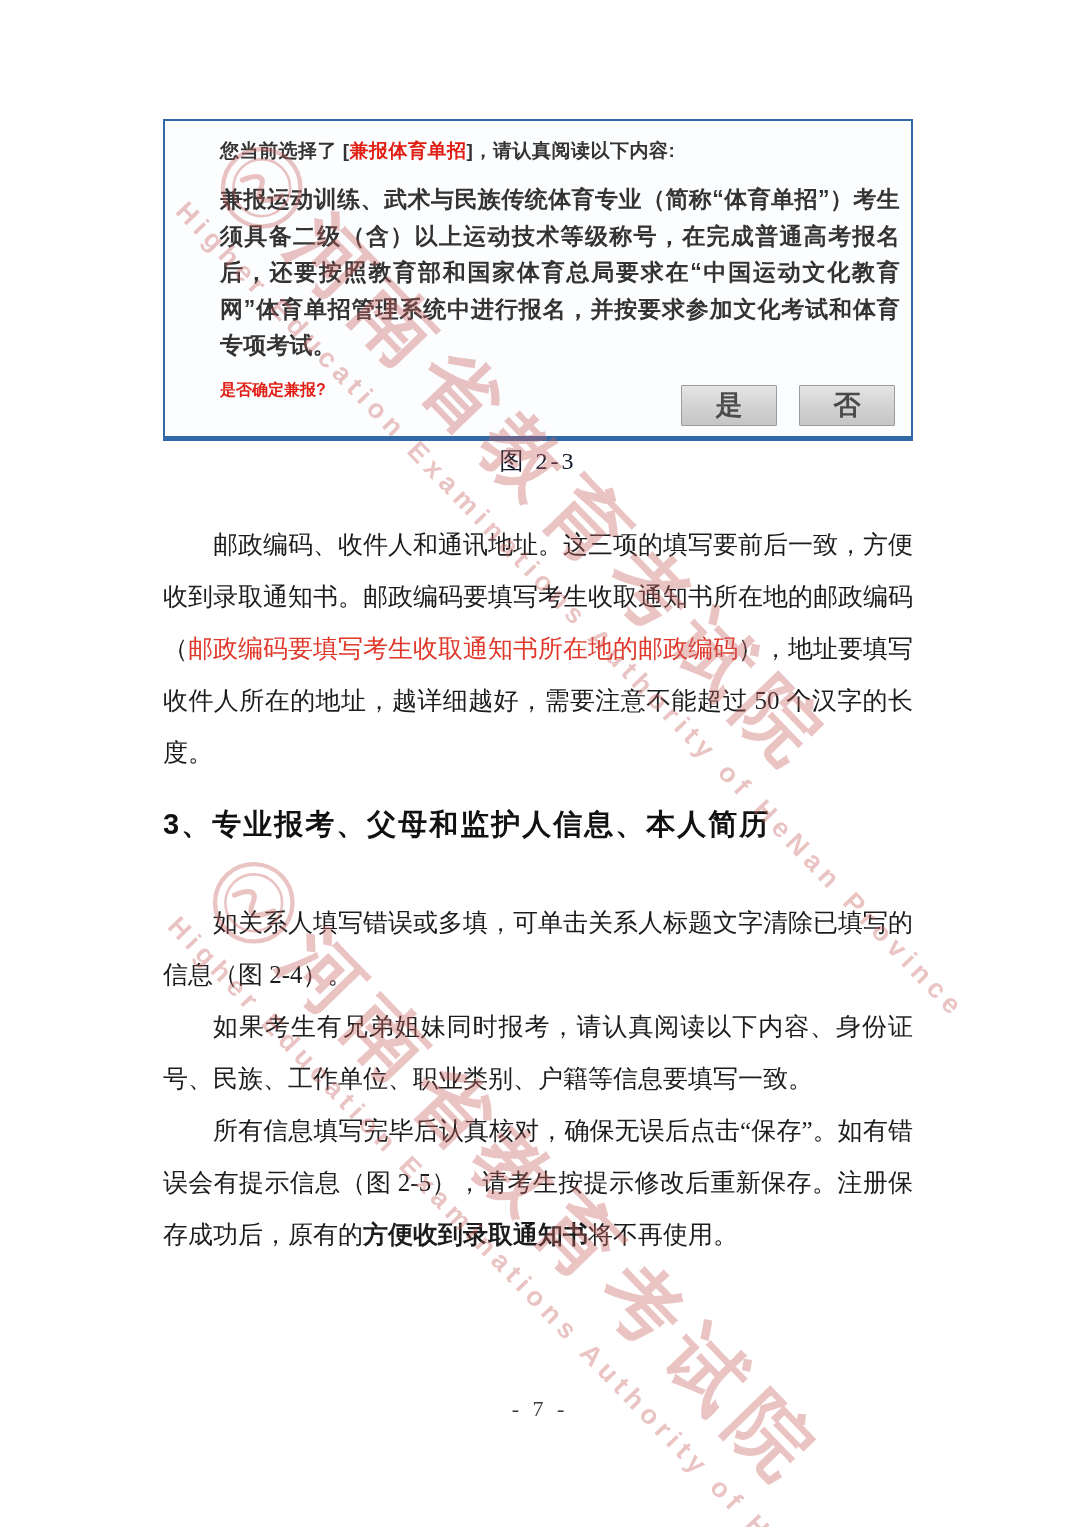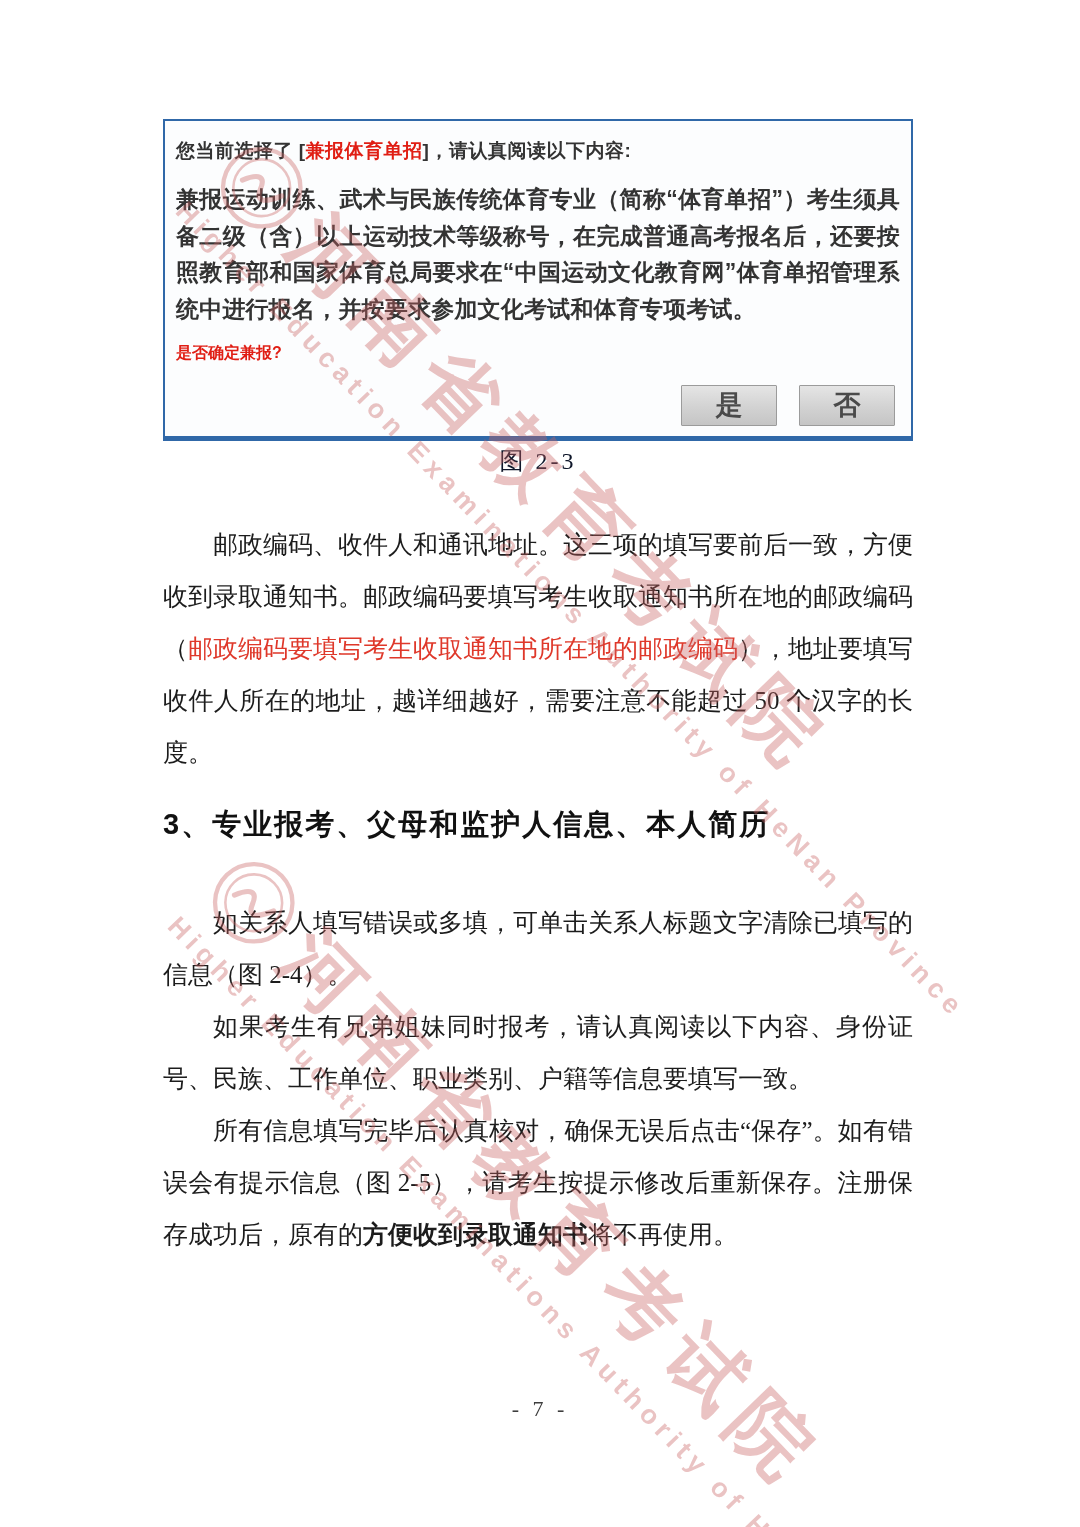--- a/index.html
+++ b/index.html
@@ -50,20 +50,21 @@
     color: #e9eef5;
     font-weight: bold;
     font-size: 22px;
     line-height: 22px;
     cursor: pointer;
   }
   .dialog-body {
     padding: 12px 11px 0 11px;
     color: #333333;
     font-weight: 600;
+    margin-left: 44px;
   }
   .dlg-intro {
     font-size: 19px;
     line-height: 28px;
     margin: 4px 0 16px 0;
     letter-spacing: 0.5px;
   }
   .dlg-text {
     font-size: 23px;
     line-height: 36.5px;

